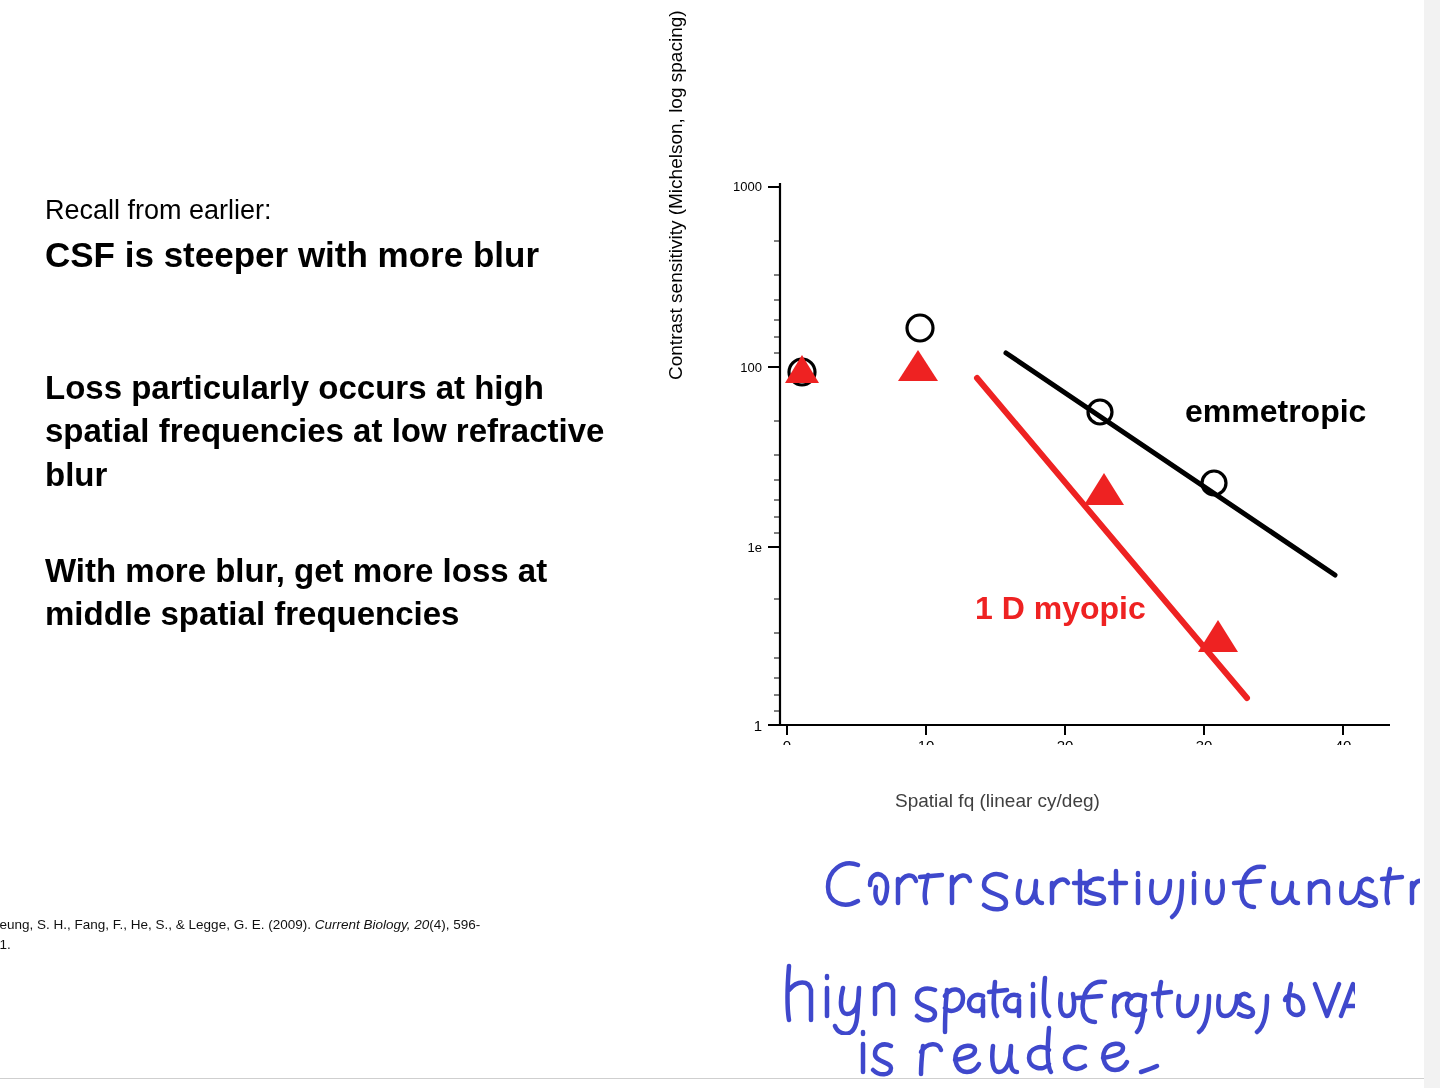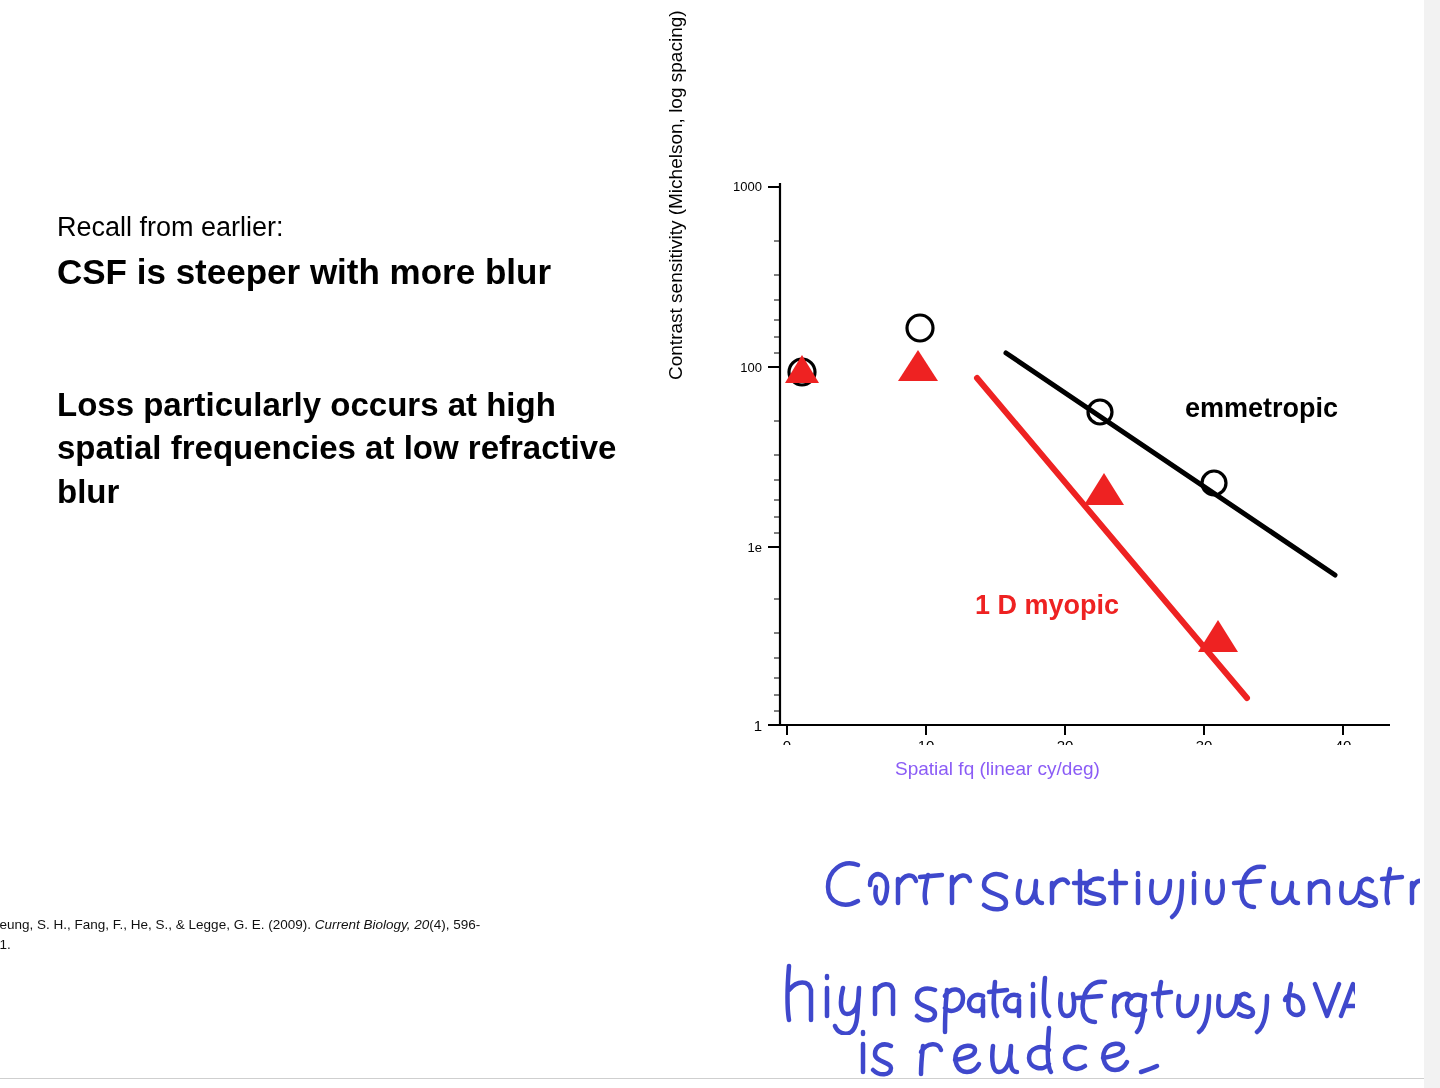--- a/index.html
+++ b/index.html
@@ -28,23 +28,22 @@
     position: absolute;
     right: 0; top: 0;
     width: 16px; height: 1088px;
     background: #f2f2f2;
   }
 
   
   .text-col {
     position: absolute;
     left: 45px;
-    top: 209px;
+    top: 192px;
     width: 570px;
-    margin-left: 12px;
   }
   .lead-line {
     font-size: 27px;
     color: #000;
     line-height: 1.35;
     margin-bottom: 4px;
   }
   .bold-line {
     font-size: 35px;
     font-weight: bold;
@@ -87,33 +86,33 @@
     width: 300px;
     transform: rotate(-90deg);
     transform-origin: 0 0;
     font-size: 19px;
     color: #000;
     white-space: nowrap;
   }
   .axis-xlabel {
     position: absolute;
     left: 250px;
-    top: 593px;
+    top: 625px;
     font-size: 19px;
-    color: #8b5cf6;
+    color: #404040;
   }
   .plot-svg {
     position: absolute;
     left: 45px;
     top: 0;
   }
   .series-label {
     position: absolute;
     font-weight: bold;
-    font-size: 27px;
+    font-size: 32px;
   }
   .label-emmetropic {
     left: 540px;
     top: 228px;
     color: #000;
   }
   .label-myopic {
     left: 330px;
     top: 425px;
     color: #ee2222;
@@ -131,20 +130,21 @@
 <body>
 
 <div class="slide">
 
   <div class="text-col">
     <div class="lead-line">Recall from earlier:</div>
     <div class="bold-line">CSF is steeper with more blur</div>
     <div class="gap-big"></div>
     <div class="para">Loss particularly occurs at high spatial frequencies at low refractive blur</div>
     <div class="gap-med"></div>
+    <div class="para">With more blur, get more loss at middle spatial frequencies</div>
   </div>
 
   <div class="citation">
     <span>heung, S. H., Fang, F., He, S., &amp; Legge, G. E. (2009). </span><i>Current Biology, 20</i><span>(4), 596-</span>
     <div>01.</div>
   </div>
 
   <div class="figure">
 
     <div class="axis-ylabel">Contrast sensitivity (Michelson, log spacing)</div>

